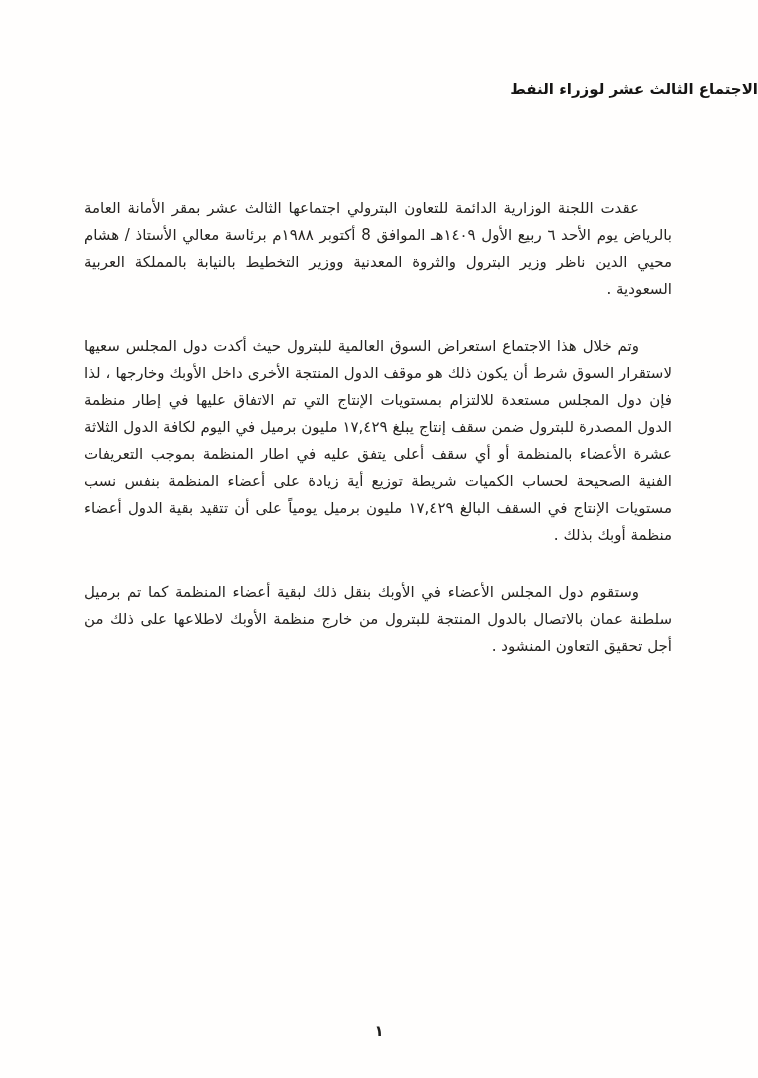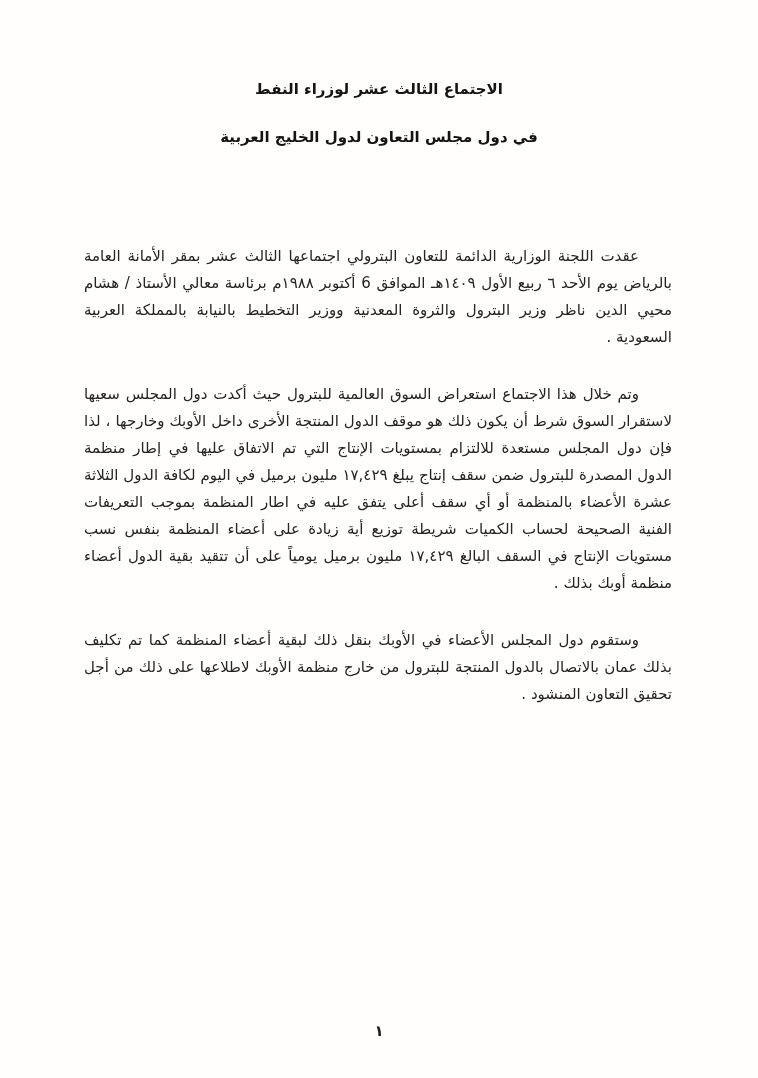--- a/index.html
+++ b/index.html
@@ -12,21 +12,21 @@
     width: 758px;
     height: 1078px;
     margin: 0 auto;
     background: #fffefd;
     color: #1d1c1a;
     direction: rtl;
     overflow: hidden;
   }
   .title-block {
     padding-top: 82px;
-    text-align: center;
+    text-align: right;
   }
   .title-line {
     font-size: 15px;
     font-weight: bold;
     line-height: 1;
     margin-bottom: 33px;
     letter-spacing: 0.2px;
     color: #151413;
   }
   .body-block {
@@ -51,24 +51,23 @@
     color: #1d1c1a;
   }
 </style>
 </head>
 <body>
 
 <div class="page">
 
   <div class="title-block">
     <div class="title-line">الاجتماع الثالث عشر لوزراء النفط</div>
-    <div class="title-line">في دول مجلس التعاون لدول الخليج العربية</div>
   </div>
 
   <div class="body-block">
-    <p>عقدت اللجنة الوزارية الدائمة للتعاون البترولي اجتماعها الثالث عشر بمقر الأمانة العامة بالرياض يوم الأحد ٦ ربيع الأول ١٤٠٩هـ الموافق 6 أكتوبر ١٩٨٨م برئاسة معالي الأستاذ / هشام محيي الدين ناظر وزير البترول والثروة المعدنية ووزير التخطيط بالنيابة بالمملكة العربية السعودية .</p>
+    <p>عقدت اللجنة الوزارية الدائمة للتعاون البترولي اجتماعها الثالث عشر بمقر الأمانة العامة بالرياض يوم الأحد ٦ ربيع الأول ١٤٠٩هـ الموافق 8 أكتوبر ١٩٨٨م برئاسة معالي الأستاذ / هشام محيي الدين ناظر وزير البترول والثروة المعدنية ووزير التخطيط بالنيابة بالمملكة العربية السعودية .</p>
     <p>وتم خلال هذا الاجتماع استعراض السوق العالمية للبترول حيث أكدت دول المجلس سعيها لاستقرار السوق شرط أن يكون ذلك هو موقف الدول المنتجة الأخرى داخل الأوبك وخارجها ، لذا فإن دول المجلس مستعدة للالتزام بمستويات الإنتاج التي تم الاتفاق عليها في إطار منظمة الدول المصدرة للبترول ضمن سقف إنتاج يبلغ ١٧,٤٢٩ مليون برميل في اليوم لكافة الدول الثلاثة عشرة الأعضاء بالمنظمة أو أي سقف أعلى يتفق عليه في اطار المنظمة بموجب التعريفات الفنية الصحيحة لحساب الكميات شريطة توزيع أية زيادة على أعضاء المنظمة بنفس نسب مستويات الإنتاج في السقف البالغ ١٧,٤٢٩ مليون برميل يومياً على أن تتقيد بقية الدول أعضاء منظمة أوبك بذلك .</p>
-    <p>وستقوم دول المجلس الأعضاء في الأوبك بنقل ذلك لبقية أعضاء المنظمة كما تم تكليف بذلك عمان بالاتصال بالدول المنتجة للبترول من خارج منظمة الأوبك لاطلاعها على ذلك من أجل تحقيق التعاون المنشود .</p>
+    <p>وستقوم دول المجلس الأعضاء في الأوبك بنقل ذلك لبقية أعضاء المنظمة كما تم برميل سلطنة عمان بالاتصال بالدول المنتجة للبترول من خارج منظمة الأوبك لاطلاعها على ذلك من أجل تحقيق التعاون المنشود .</p>
   </div>
 
   <div class="page-number">١</div>
 
 </div>
 
 </body></html>

